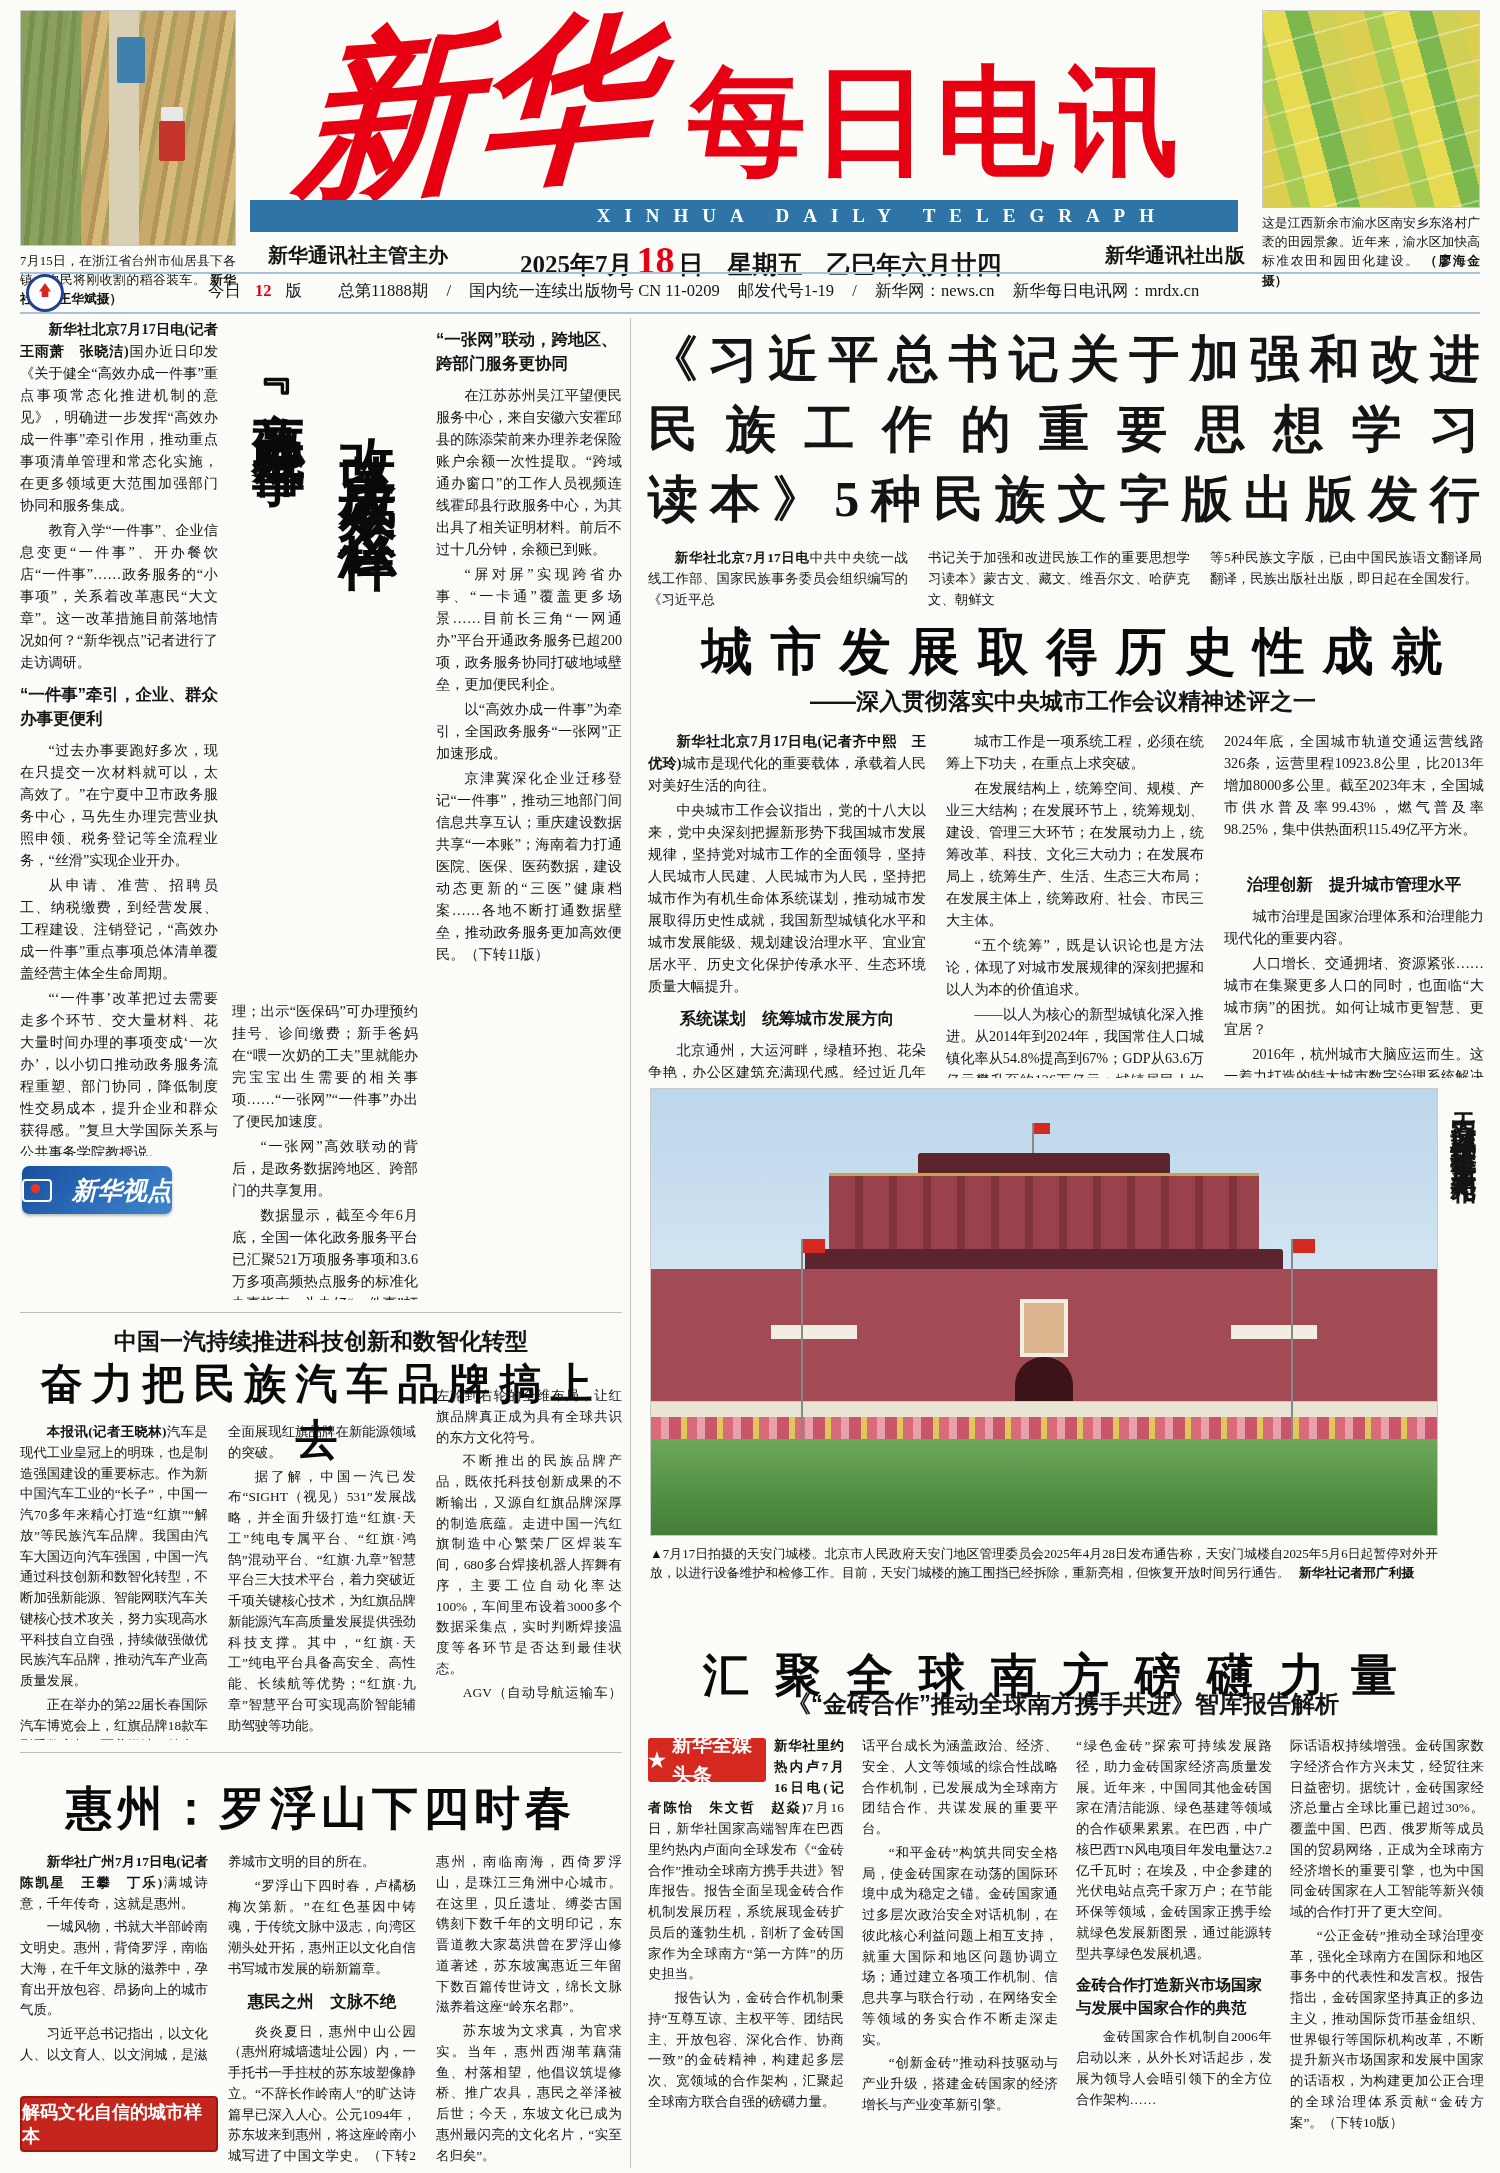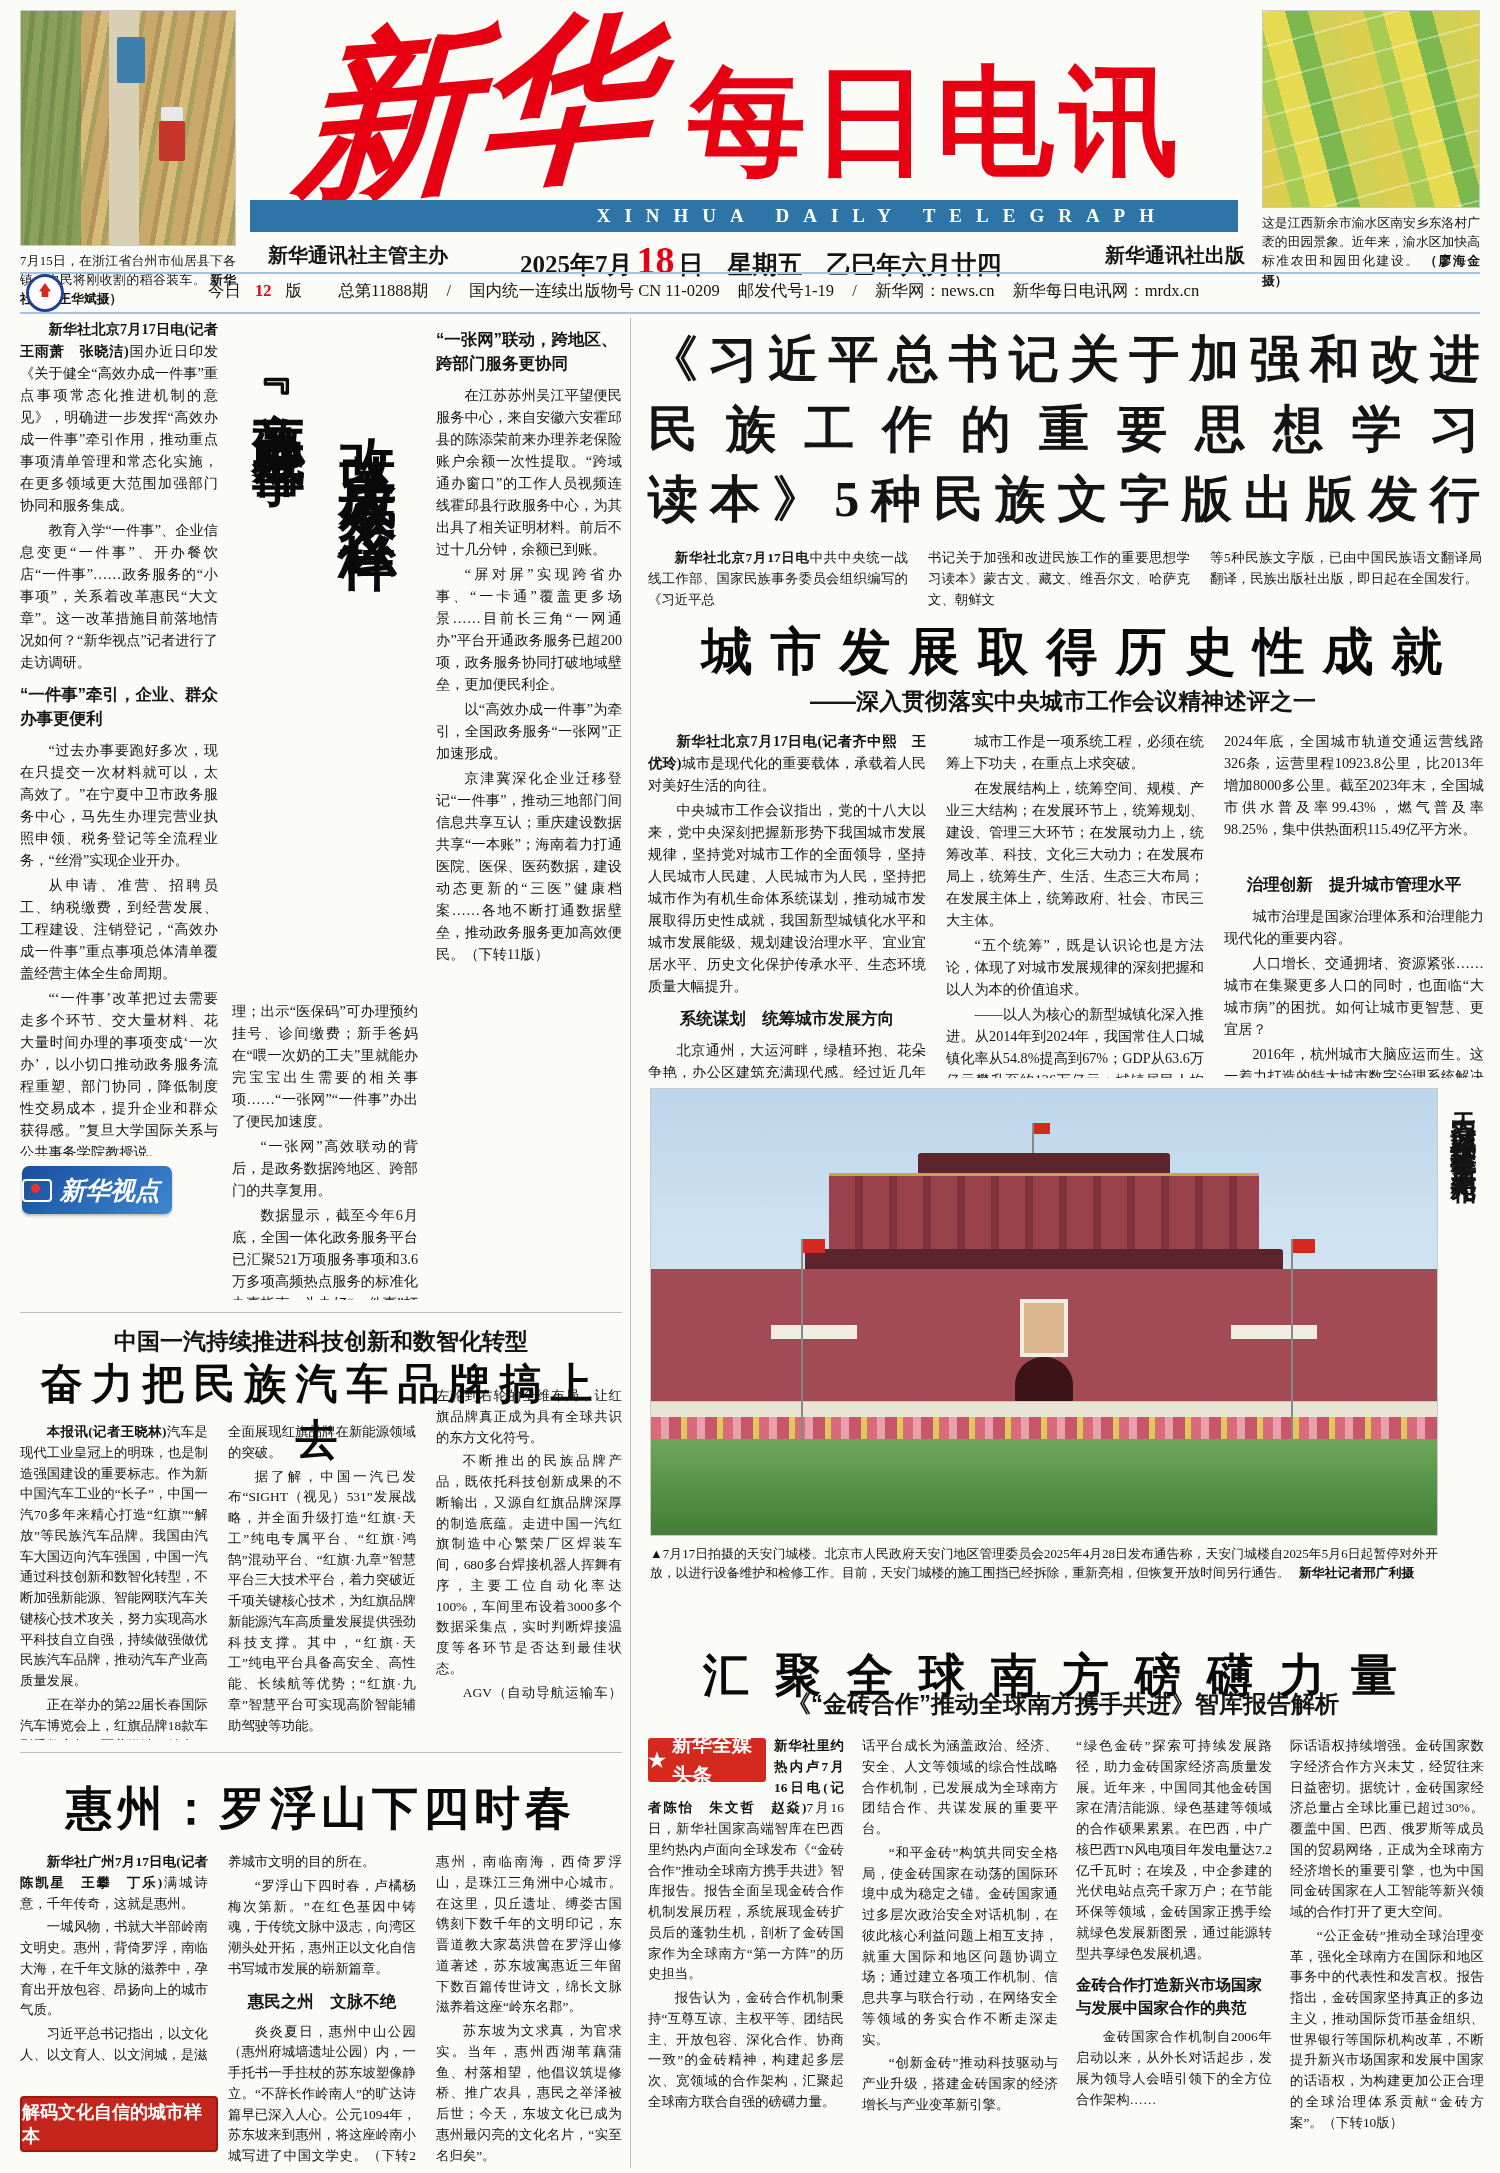--- a/index.html
+++ b/index.html
@@ -27,21 +27,21 @@
          font-size:19px;letter-spacing:14px;text-align:right;line-height:32px;padding-right:70px;box-sizing:border-box;}
   .pubrow{font-size:20px;font-weight:bold;}
   .infobar{border-top:2px solid #a9c2dc;border-bottom:2px solid #a9c2dc;font-size:16.5px;
            line-height:34px;white-space:nowrap;}
   .infobar span{margin-right:14px;}
   
   .justline{text-align:justify;text-align-last:justify;font-weight:900;}
   .h-serif{font-weight:900;color:#0a0a0a;}
   
   .badge-vp{background:linear-gradient(135deg,#174f9e,#3f86cf);border-radius:7px;color:#fff;
-            display:flex;align-items:center;justify-content:flex-start;gap:8px;
+            display:flex;align-items:center;justify-content:space-between;gap:8px;
             box-shadow:0 2px 3px rgba(0,0,0,.25);}
   .badge-vp .t{font-style:italic;font-weight:bold;font-size:25px;font-family:"Liberation Sans",sans-serif;}
   .cam{width:26px;height:19px;border:2px solid #fff;border-radius:4px;position:relative;background:transparent;}
   .cam:after{content:"";position:absolute;left:7px;top:3px;width:9px;height:9px;border-radius:50%;background:#e32;}
   .badge-qm{background:#d5281e;color:#fff;font-family:"Liberation Sans",sans-serif;font-weight:bold;
             font-size:20px;display:flex;align-items:center;justify-content:center;gap:6px;border-radius:3px;}
   .redbox{background:#c4261d;color:#fff;font-family:"Liberation Sans",sans-serif;font-weight:bold;
           font-size:18px;display:flex;align-items:center;justify-content:center;border-radius:4px;
           border:2px solid #9e1812;box-sizing:border-box;}
   

